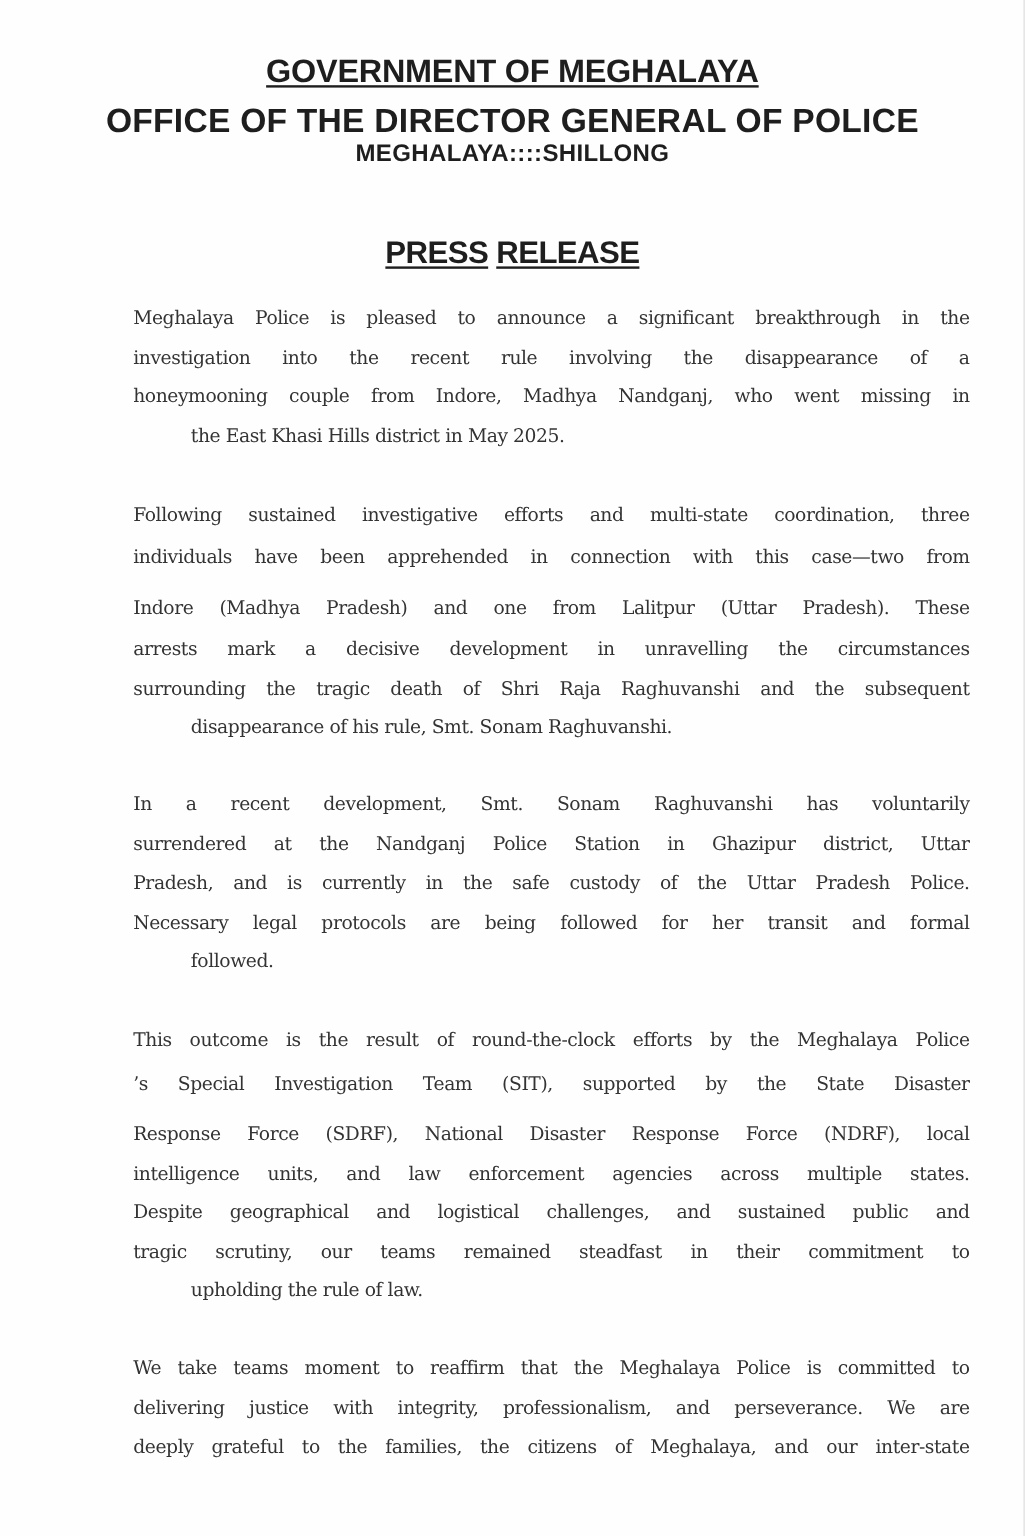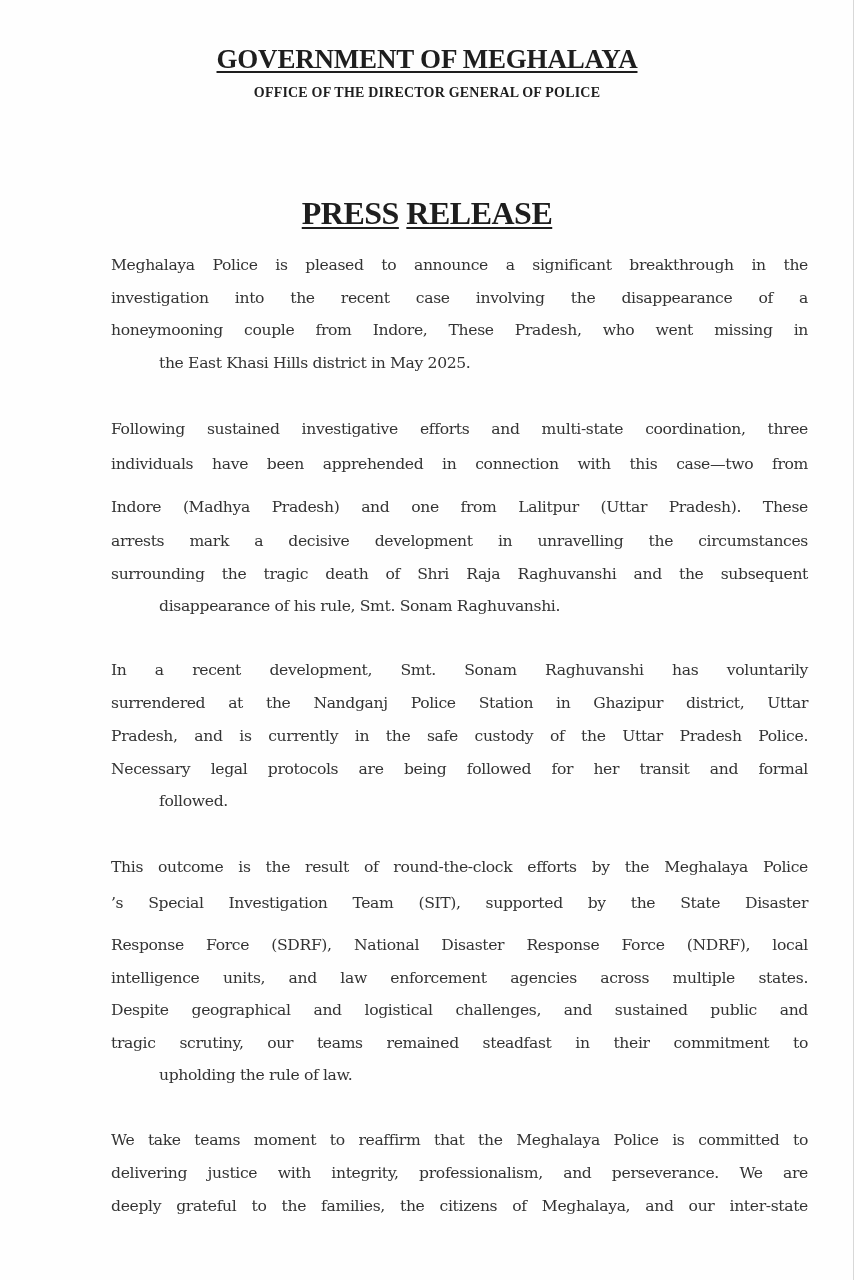--- a/index.html
+++ b/index.html
@@ -19,48 +19,48 @@
       left: 0; top: 0;
       width: 854px;
       height: 1280px;
       background: #fefefe;
     }
     .hdr {
       position: absolute;
       left: 0;
       width: 854px;
       text-align: center;
-      font-family: Liberation Serif, serif;
+      font-family: Liberation Sans, sans-serif;
       font-weight: bold;
       color: #1e1e1e;
       white-space: nowrap;
     }
     .hdr-gov {
       top: 44px;
       font-size: 27px;
       letter-spacing: -0.2px;
     }
     .hdr-gov span, .hdr-pr span {
       text-decoration: underline;
       text-decoration-thickness: 2px;
       text-underline-offset: 3px;
     }
     .hdr-office {
       top: 85px;
-      font-size: 14px;
+      font-size: 28px;
       letter-spacing: 0.2px;
     }
     .hdr-city {
       top: 117px;
       font-size: 20px;
       letter-spacing: 0.3px;
     }
     .hdr-pr {
       top: 195px;
-      font-size: 32px;
+      font-size: 26px;
       letter-spacing: -0.5px;
     }
     .para {
       position: absolute;
       left: 95px;
       width: 697px;
       font-family: "DejaVu Serif", serif;
       font-size: 15.6px;
       color: #333333;
     }
@@ -91,35 +91,36 @@
   </style>
 </head>
 <body>
 
 <div class="page">
 
   <div class="hdr hdr-gov">
     <span>GOVERNMENT OF MEGHALAYA</span>
   </div>
   <div class="hdr hdr-office">OFFICE OF THE DIRECTOR GENERAL OF POLICE</div>
+  <div class="hdr hdr-city">MEGHALAYA::::SHILLONG</div>
 
   <div class="hdr hdr-pr">
     <span>PRESS</span>
     <span>RELEASE</span>
   </div>
 
   <div class="para" style="top:256px;">
     <div class="line" style="top:0px;">
         <span>Meghalaya Police is pleased to announce a significant breakthrough in the</span>
       </div>
     <div class="line" style="top:33px;">
-        <span>investigation into the recent case involving the disappearance of a</span>
+        <span>investigation into the recent rule involving the disappearance of a</span>
       </div>
     <div class="line" style="top:65px;">
-        <span>honeymooning couple from Indore, These Pradesh, who went missing in</span>
+        <span>honeymooning couple from Indore, Madhya Nandganj, who went missing in</span>
       </div>
     <div class="line last" style="top:98px;">
         <span>the East Khasi Hills district in May 2025.</span>
       </div>
   </div>
 
   <div class="para" style="top:420px;">
     <div class="line" style="top:0px;">
         <span>Following sustained investigative efforts and multi-state coordination, three</span>
       </div>

